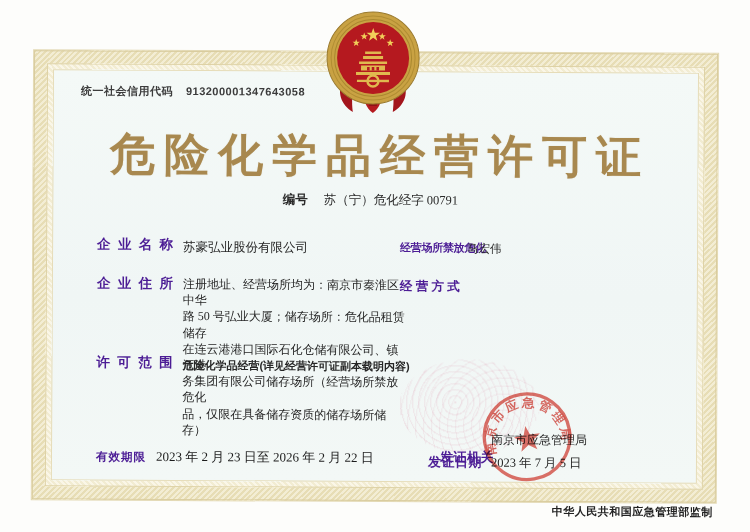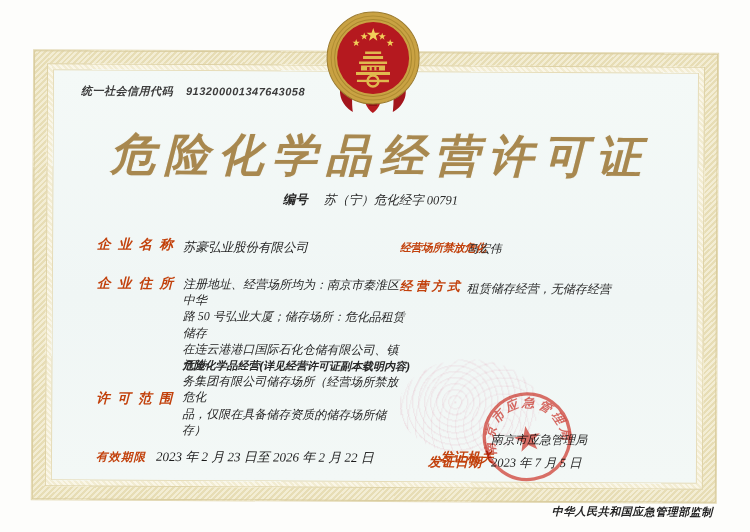--- a/index.html
+++ b/index.html
@@ -1,19 +1,19 @@
 <!DOCTYPE html>
 <html><head>
 <meta charset="utf-8">
 <style>
   * { margin:0; padding:0; box-sizing:border-box; }
   html,body { width:750px; height:532px; background:#ffffff; overflow:hidden; }
   body { font-family:"Liberation Sans","DejaVu Sans",sans-serif; }
 
-  .page { position:relative; width:750px; height:532px; background:#fdfdfb; overflow:hidden;font-style:italic; }
+  .page { position:relative; width:750px; height:532px; background:#fdfdfb; overflow:hidden; }
   .sheet { position:absolute; inset:0; transform:rotate(0.3deg); transform-origin:50% 50%; }
 
   
   .band {
     position:absolute; left:33px; top:52px; width:684px; height:449px;
     background:
       repeating-linear-gradient(135deg,#e7ddb5 0 2px,#f3edd4 2px 4px),
       #ece3c2;
     box-shadow: inset 0 0 0 1px #d9cc9e, 0 0 0 1px #e3d9b4;
     padding:13px;
@@ -46,29 +46,29 @@
   .title {
     position:absolute; left:40px; top:126px; width:670px; text-align:center;
     font-family:"Liberation Serif","DejaVu Serif",serif;
     font-size:45px; font-weight:700; color:#a8884f; letter-spacing:9px; text-indent:9px;
     text-shadow:0 0 1px rgba(168,136,79,.35);
   }
   .serial { position:absolute; left:40px; top:192px; width:660px; text-align:center; font-size:12.5px; color:#2a2a2a;
             font-family:"Liberation Serif","DejaVu Serif",serif; }
   .serial .lbl { font-weight:700; margin-right:16px; }
 
-  .flabel { position:absolute; color:#c2410c; font-weight:700; }
+  .flabel { position:absolute; color:#4c1d95; font-weight:700; }
   .fvalue { position:absolute; color:#262626; font-family:"Liberation Serif","DejaVu Serif",serif; }
   .just { display:inline-block; text-align:justify; text-align-last:justify; }
 
   .lab-name   { left:97px;  top:237px; width:76px; font-size:13.5px; }
   .val-name   { left:183px; top:240px; font-size:12.5px; }
   .lab-addr   { left:97px;  top:276px; width:76px; font-size:13.5px; }
   .val-addr   { left:183px; top:277px; width:225px; font-size:12px; line-height:16.2px; white-space:pre-line; }
-  .lab-scope  { left:97px;  top:355px; width:76px; font-size:13.5px;margin-top:36px; }
+  .lab-scope  { left:97px;  top:355px; width:76px; font-size:13.5px; }
   .val-scope  { left:183px; top:359px; font-size:11px; font-weight:700; font-family:"Liberation Sans","DejaVu Sans",sans-serif; }
   .lab-valid  { left:97px;  top:451px; font-size:11.5px; letter-spacing:1px; }
   .val-valid  { left:157px; top:449px; font-size:13px; color:#1c1c1c; }
 
   .lab-rep    { left:400px; top:240px; font-size:11px; letter-spacing:-0.3px; }
   .val-rep    { left:467px; top:241px; font-size:11.5px; }
   .lab-mode   { left:400px; top:278px; width:60px; font-size:12.5px; }
   .val-mode   { left:467px; top:280px; font-size:12px; }
   .lab-issuer { left:441px; top:448px; font-size:13px; letter-spacing:.5px; }
   .val-issuer { left:492px; top:431px; font-size:12px; }
@@ -119,21 +119,20 @@
     <div class="flabel just lab-scope">许可范围</div>
     <div class="fvalue val-scope">危险化学品经营(详见经营许可证副本载明内容)</div>
 
     <div class="flabel lab-valid">有效期限</div>
     <div class="fvalue val-valid">2023 年 2 月 23 日至 2026 年 2 月 22 日</div>
 
     <div class="flabel lab-rep">经营场所禁放危化</div>
     <div class="fvalue val-rep">马宏伟</div>
 
     <div class="flabel just lab-mode">经营方式</div>
-    <div class="fvalue val-mode">租赁储存经营，无储存经营</div>
 
     <div class="flabel lab-issuer">发证机关</div>
     <div class="fvalue val-issuer">南京市应急管理局</div>
 
     <div class="flabel lab-idate">发证日期</div>
     <div class="fvalue val-idate">2023 年 7 月 5 日</div>
 
     <div class="footer">中华人民共和国应急管理部监制</div>
 
     <svg class="emblem" viewBox="0 0 100 106" aria-hidden="true">

